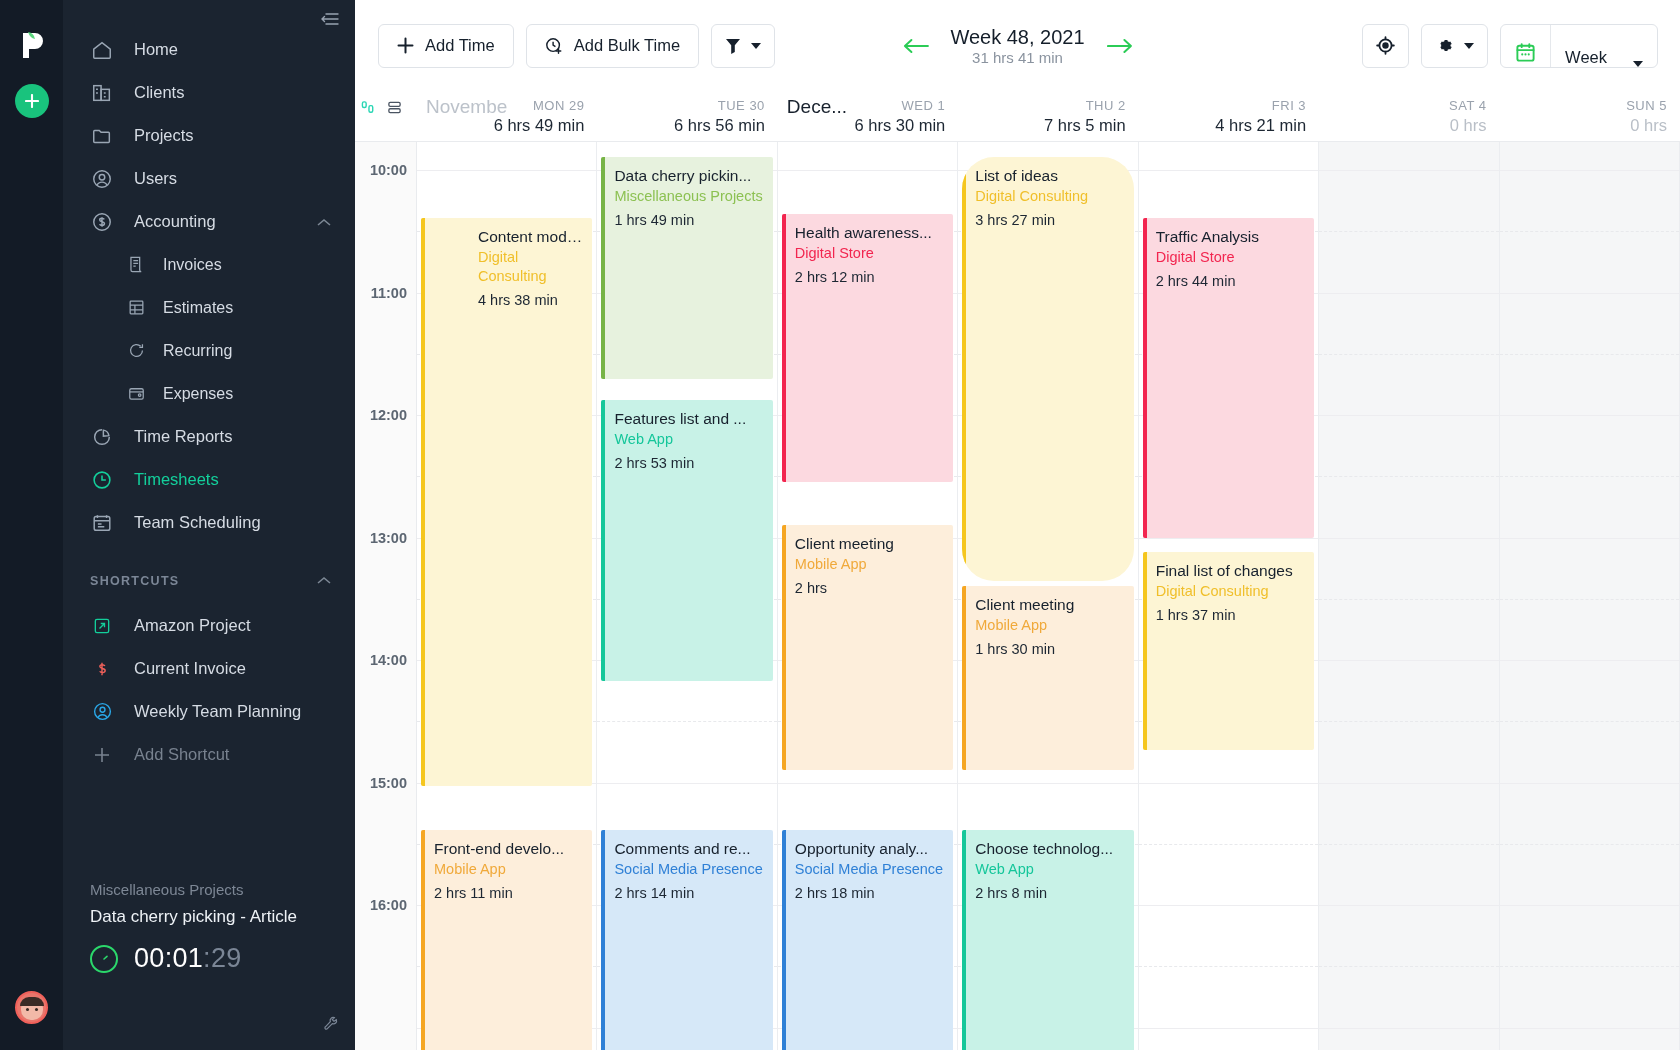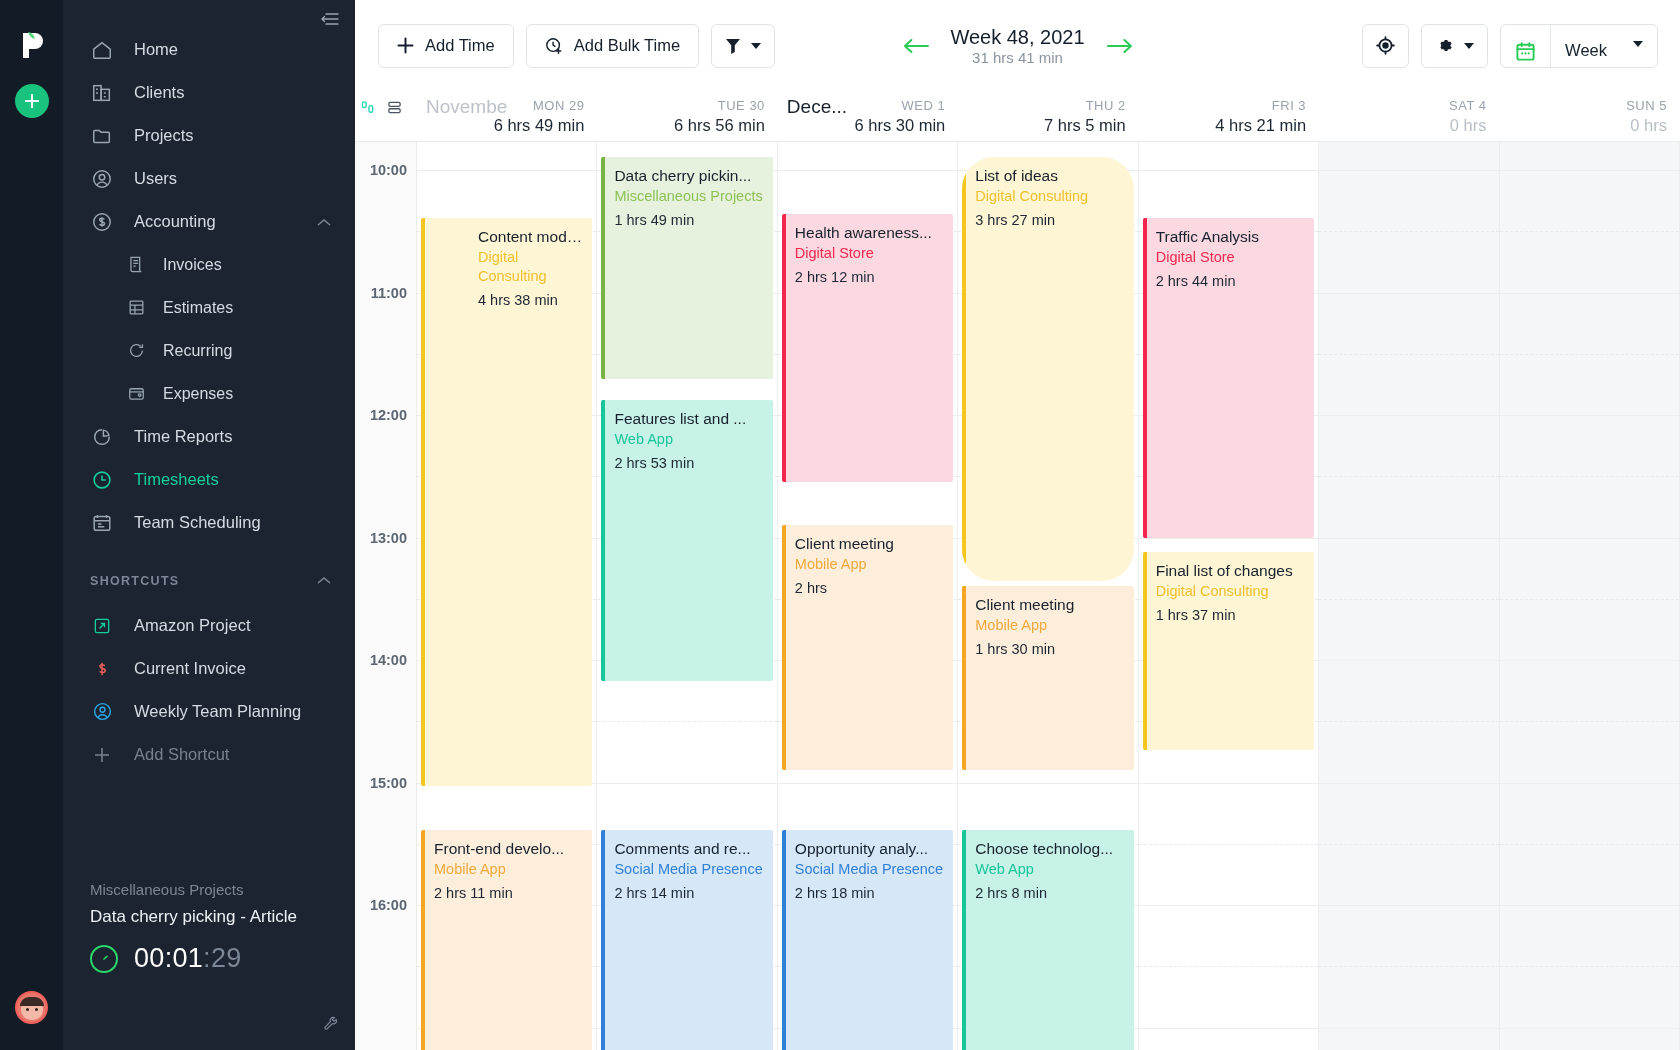--- a/index.html
+++ b/index.html
@@ -88,21 +88,21 @@
   .btn .gi { margin-right: 11px; display:flex; align-items:center; }
   .btn.icononly { padding: 0 13px; }
   .caret { width:0;height:0;border-left:5px solid transparent;border-right:5px solid transparent;border-top:6px solid #16202c; margin-left: 10px;}
   .nav-center { position: absolute; left: 50%; transform: translateX(-50%); display: flex; align-items: center; }
   .arrow { color: #2bcc56; cursor: pointer; display:flex; align-items:center; }
   .wk { text-align: center; margin: 0 22px; }
   .wk .t { font-size: 20px; color: #141e2a; font-weight: 400; line-height: 1.2; }
   .wk .s { font-size: 15px; color: #8a939f; margin-top: 3px; }
   .tb-right { margin-left: auto; display: flex; align-items: center; }
   .seg { display: inline-flex; height: 44px; border: 1px solid #dfe3e8; border-radius: 6px; overflow: hidden; background:#fff; }
-  .seg .cell { display: flex; align-items: flex-start; padding: 16px 14px; cursor: pointer; }
+  .seg .cell { display: flex; align-items: flex-end; padding: 0 14px; cursor: pointer; }
   .seg .cell + .cell { border-left: 1px solid #e5e8ec; }
   .seg .lbl { font-size: 16.5px; color: #16202c; margin-right: 26px; }
 
   
   .dayhead { height: 51px; flex: 0 0 51px; display: flex; position: relative; border-bottom: 1px solid #e9ebee; background:#fff;}
   .gutter { width: 62px; flex: 0 0 62px; display: flex; align-items: flex-start; padding: 9px 0 0 6px; gap: 11px; }
   .gutter .gic { cursor: pointer; display:flex; align-items:center; justify-content:center;}
   .dcell { flex: 1 1 0; position: relative; padding-right: 13px; text-align: right; }
   .dcell .monthtag { position: absolute; left: 9px; top: 5px; font-size: 19px; white-space: nowrap; }
   .dcell .monthtag.grey { color: #bcc2ca; }

